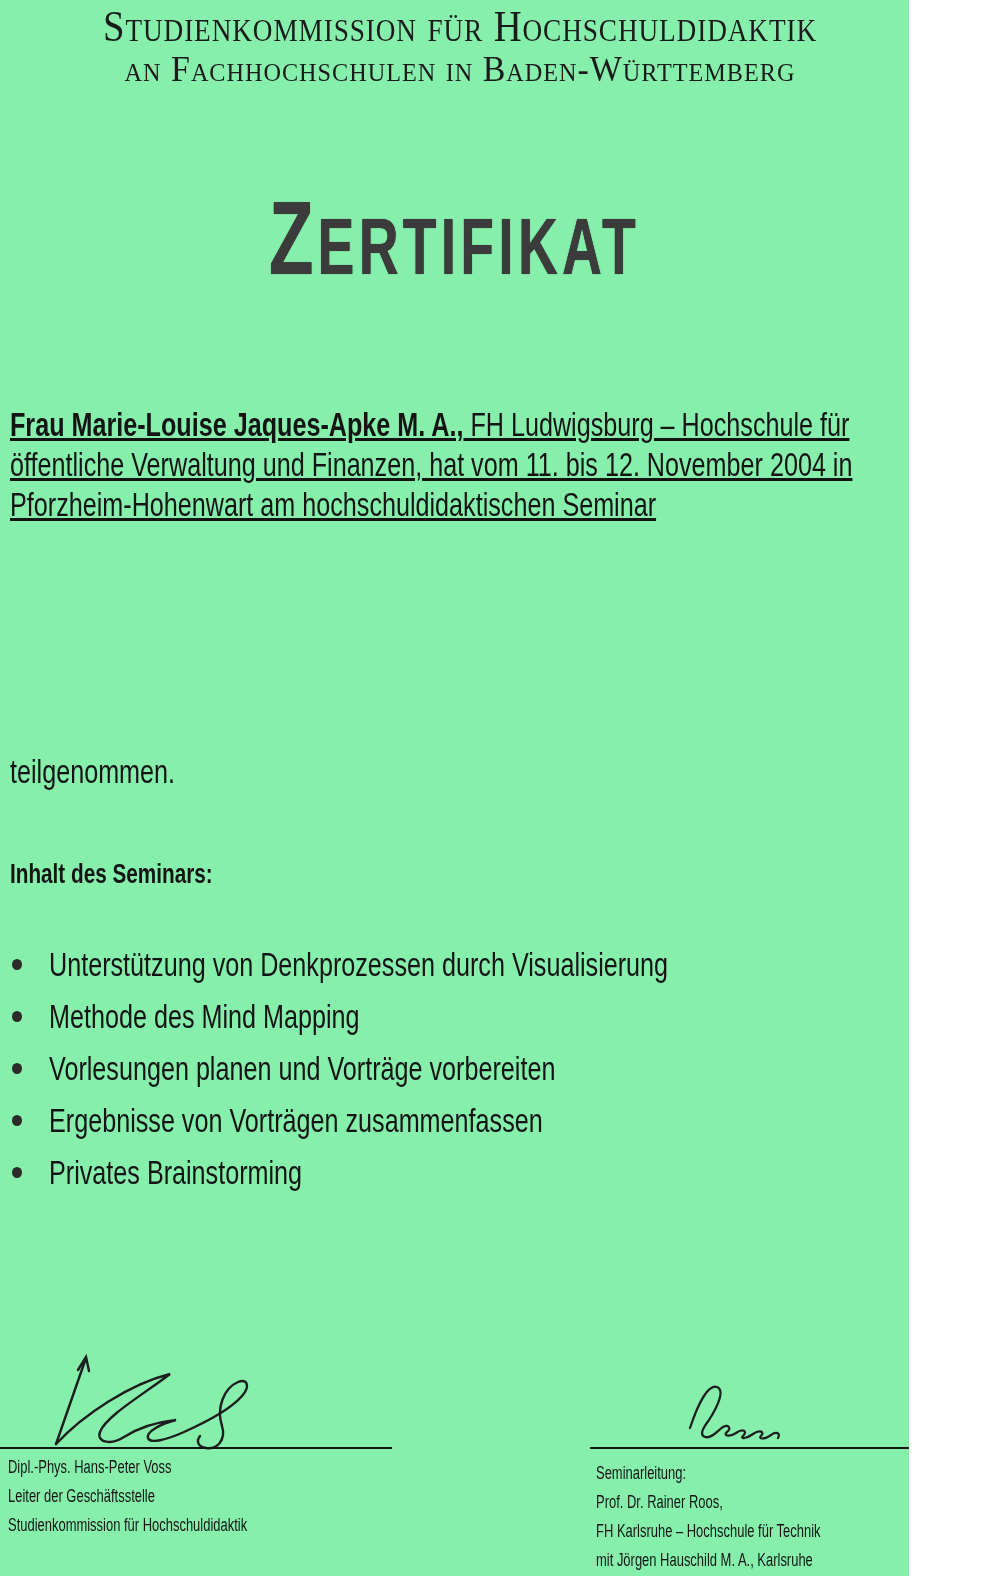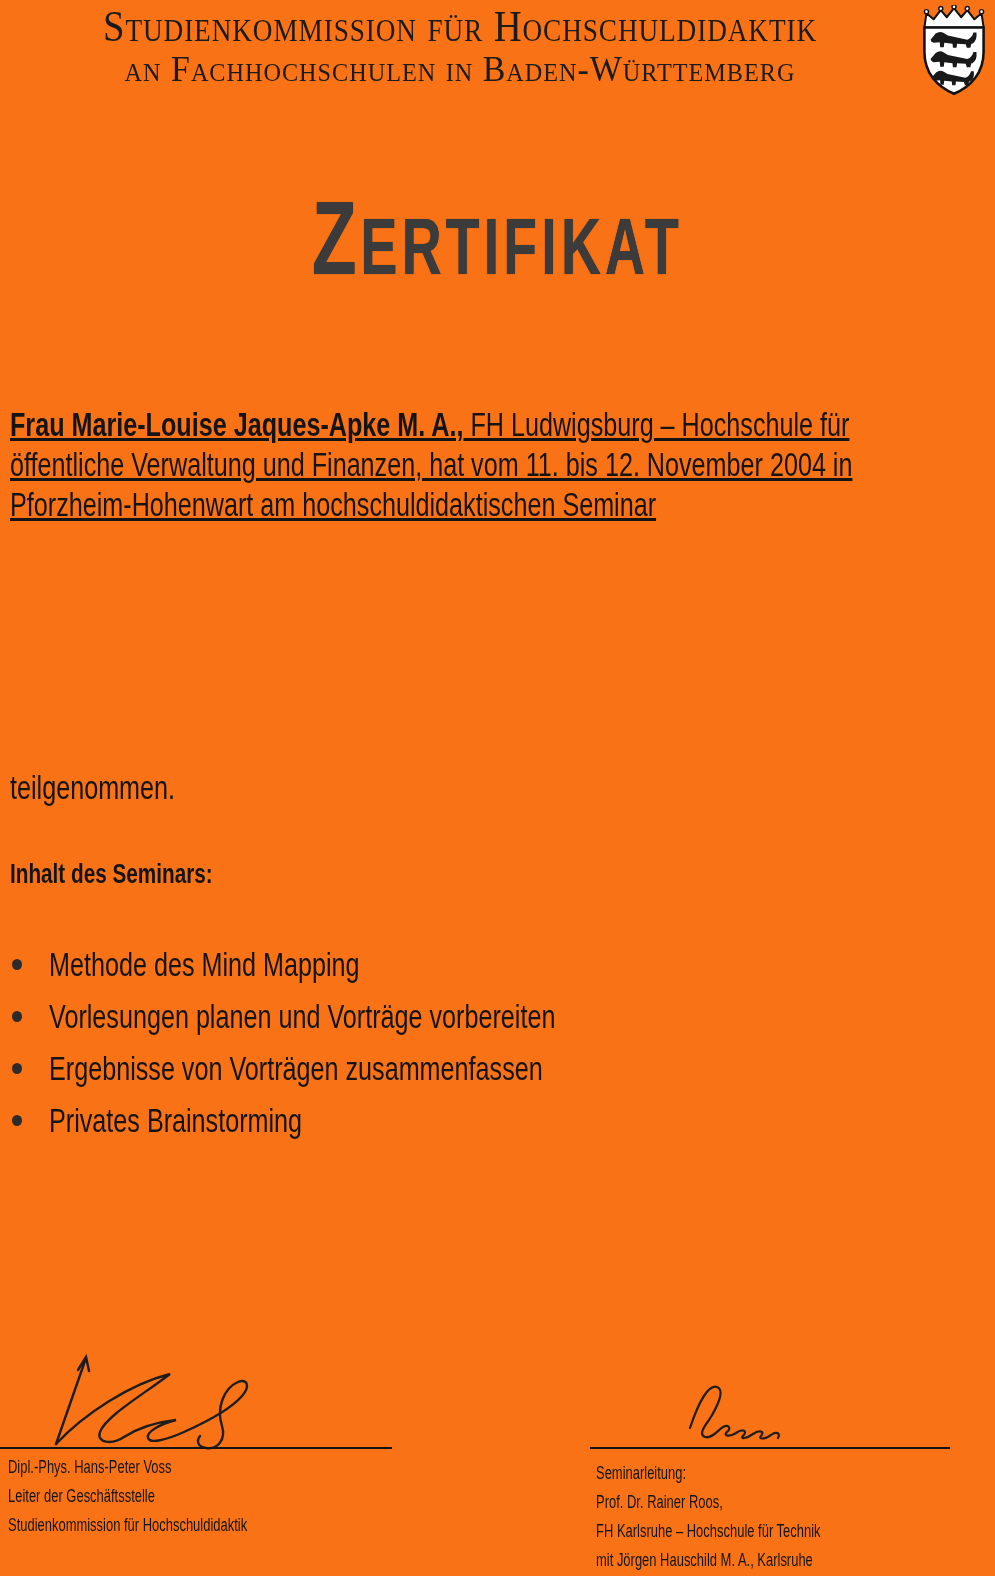--- a/index.html
+++ b/index.html
@@ -1,17 +1,17 @@
 <!DOCTYPE html>
 <html><head>
 <meta charset="utf-8">
 <style>
   html,body { margin:0; padding:0; background:#ffffff; }
   .page {
-    position:relative; width:995px; height:1576px; background:#f97316;
+    position:relative; width:909px; height:1576px; background:#86efac;
     font-family:"Liberation Sans", sans-serif; color:#141414; overflow:hidden;
   }
 
   
   .org-header {
     position:absolute; top:4px; left:20px; width:880px; text-align:center;
     font-family:"Liberation Serif", serif; font-variant:small-caps; color:#1b1b1b;
   }
   .org-line1 { font-size:44px; line-height:46px; letter-spacing:1px;
                white-space:nowrap; transform:scaleX(0.88); transform-origin:50% 0; }
@@ -32,21 +32,21 @@
 
   
   .recipient { position:absolute; top:404px; left:10px; width:985px;
                font-size:34px; line-height:40px;text-decoration:underline; }
   .recipient .line { transform:scaleX(0.74); transform-origin:0 50%; white-space:nowrap; }
 
   .seminar-title { position:absolute; top:585px; left:0; width:100%; text-align:center;
                    font-weight:bold; font-size:41px; line-height:52px; }
   .seminar-title .line { transform:scaleX(0.75); transform-origin:50% 50%; white-space:nowrap; }
 
-  .participation { position:absolute; top:752px; left:10px; font-size:34px;margin-top:16px; }
+  .participation { position:absolute; top:752px; left:10px; font-size:34px; }
   .participation .line,
   .content-heading .line { transform:scaleX(0.74); transform-origin:0 50%; white-space:nowrap; }
   .content-heading { position:absolute; top:858px; left:10px; font-size:28px; font-weight:bold; }
 
   
   .bullets { position:absolute; top:938px; left:12px; width:975px;
              margin:0; padding:0; list-style:none; }
   .bullets li { display:flex; align-items:center; height:52px; }
   .dot { width:10px; height:11px; border-radius:50%; background:#2b2b2b;
          margin-right:27px; flex:none; }
@@ -109,20 +109,24 @@
     <div class="line">teilgenommen.</div>
   </div>
 
   <div class="content-heading">
     <div class="line">Inhalt des Seminars:</div>
   </div>
 
   <ul class="bullets">
     <li>
         <span class="dot"></span>
+        <span class="btext">Unterstützung von Denkprozessen durch Visualisierung</span>
+      </li>
+    <li>
+        <span class="dot"></span>
         <span class="btext">Methode des Mind Mapping</span>
       </li>
     <li>
         <span class="dot"></span>
         <span class="btext">Vorlesungen planen und Vorträge vorbereiten</span>
       </li>
     <li>
         <span class="dot"></span>
         <span class="btext">Ergebnisse von Vorträgen zusammenfassen</span>
       </li>

